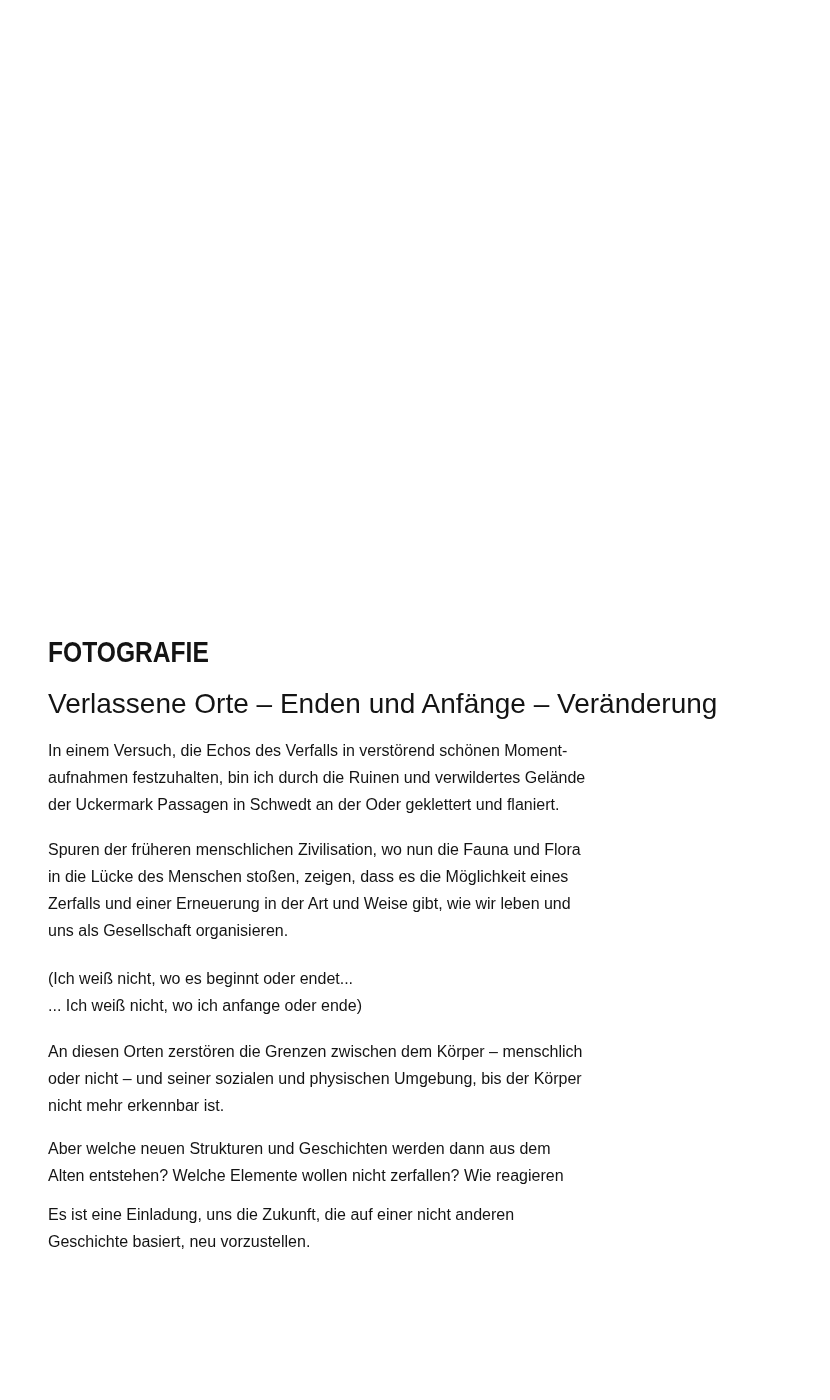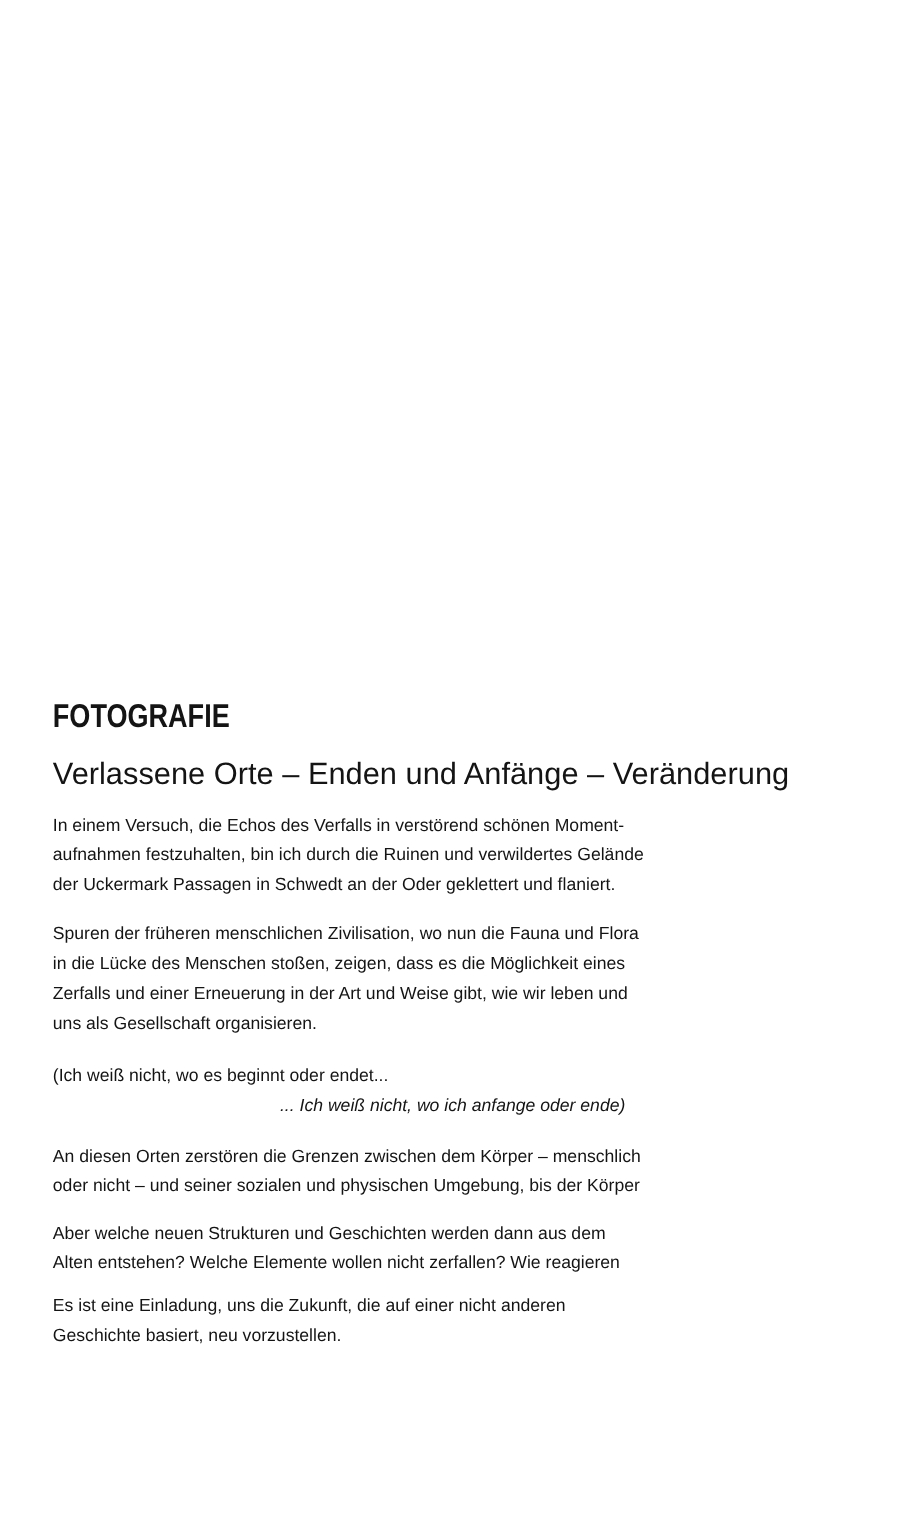--- a/index.html
+++ b/index.html
@@ -47,21 +47,21 @@
     font-size: 16px;
     line-height: 27px;
   }
   .para .line {
     white-space: nowrap;
   }
   .b-intro      { margin-top: 20px; }
   .b-spuren     { margin-top: 18px; }
   .b-quote      { margin-top: 12px; font-style: italic; }
   .b-paren      { margin-top: 21px; }
-  .b-paren .line:nth-child(2) { text-align: center; white-space: normal; font-style: italic; }
+  .b-paren .line:nth-child(2) { text-align: left; white-space: normal; }
   .b-koerper    { margin-top: 19px; }
   .b-strukturen { margin-top: 16px; }
   .b-einladung  { margin-top: 12px; }
 </style>
 </head>
 <body>
 
 <div class="page">
   <div class="content">
 
@@ -84,20 +84,21 @@
 
 
     <div class="para b-paren">
         <div class="line">(Ich weiß nicht, wo es beginnt oder endet...</div>
         <div class="line">... Ich weiß nicht, wo ich anfange oder ende)</div>
       </div>
 
     <div class="para b-koerper">
         <div class="line">An diesen Orten zerstören die Grenzen zwischen dem Körper – menschlich</div>
         <div class="line">oder nicht – und seiner sozialen und physischen Umgebung, bis der Körper</div>
+        <div class="line">nicht mehr erkennbar ist.</div>
       </div>
 
     <div class="para b-strukturen">
         <div class="line">Aber welche neuen Strukturen und Geschichten werden dann aus dem</div>
         <div class="line">Alten entstehen? Welche Elemente wollen nicht zerfallen? Wie reagieren</div>
       </div>
 
     <div class="para b-einladung">
         <div class="line">Es ist eine Einladung, uns die Zukunft, die auf einer nicht anderen</div>
         <div class="line">Geschichte basiert, neu vorzustellen.</div>

